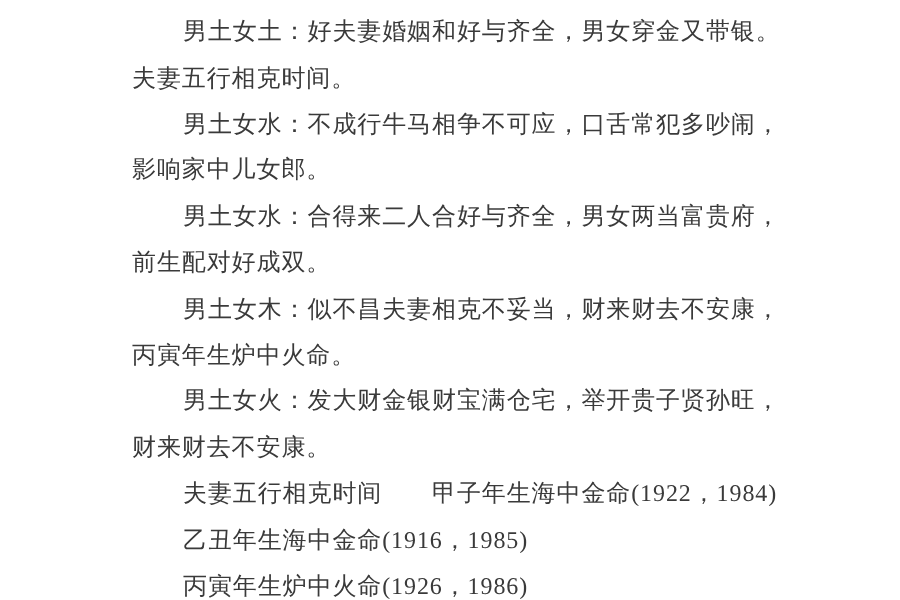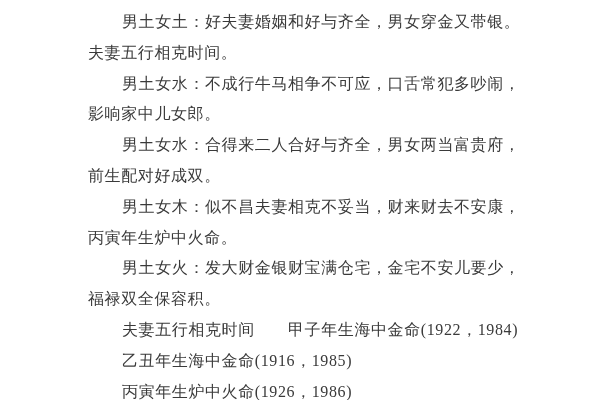--- a/index.html
+++ b/index.html
@@ -42,21 +42,21 @@
 
     <div class="line indent">男土女水：不成行牛马相争不可应，口舌常犯多吵闹，</div>
     <div class="line">影响家中儿女郎。</div>
 
     <div class="line indent">男土女水：合得来二人合好与齐全，男女两当富贵府，</div>
     <div class="line">前生配对好成双。</div>
 
     <div class="line indent">男土女木：似不昌夫妻相克不妥当，财来财去不安康，</div>
     <div class="line">丙寅年生炉中火命。</div>
 
-    <div class="line indent">男土女火：发大财金银财宝满仓宅，金宅不安儿要少，</div>
-    <div class="line">福禄双全保容积。</div>
+    <div class="line indent">男土女火：发大财金银财宝满仓宅，举开贵子贤孙旺，</div>
+    <div class="line">财来财去不安康。</div>
 
     <div class="line indent">夫妻五行相克时间　　甲子年生海中金命(1922，1984)</div>
     <div class="line indent">乙丑年生海中金命(1916，1985)</div>
     <div class="line indent">丙寅年生炉中火命(1926，1986)</div>
 
   </div>
 </div>
 
 </body></html>

